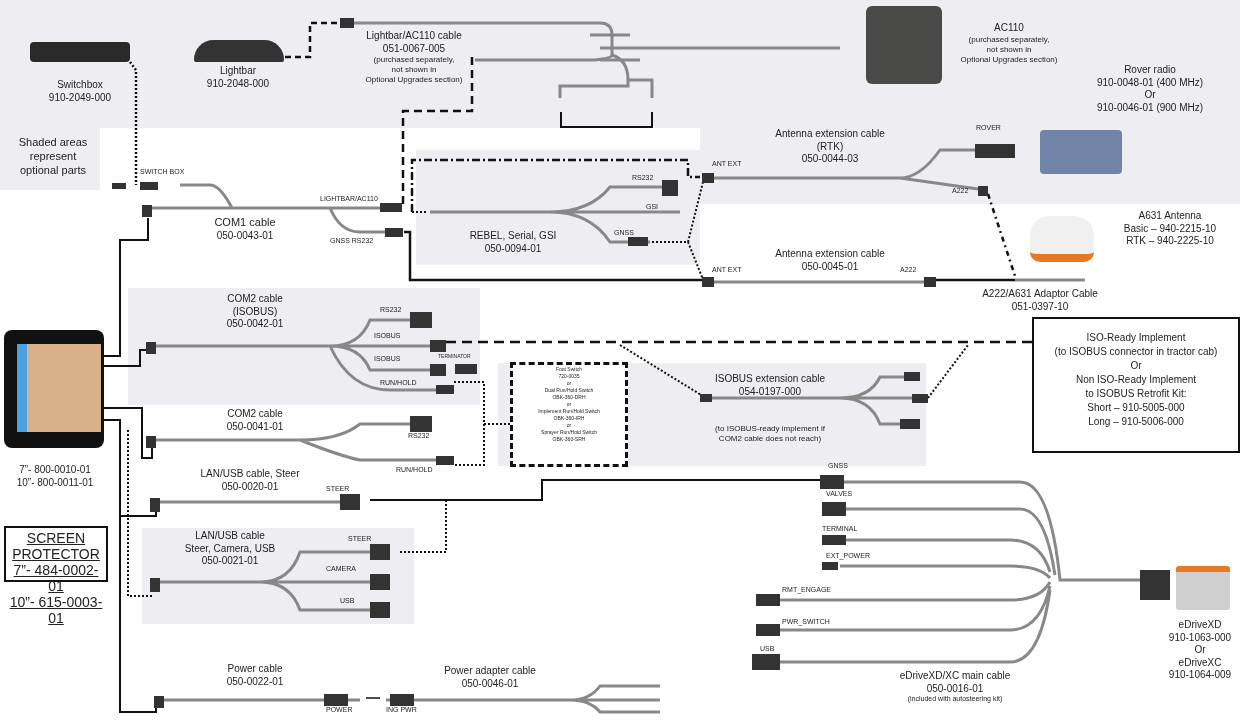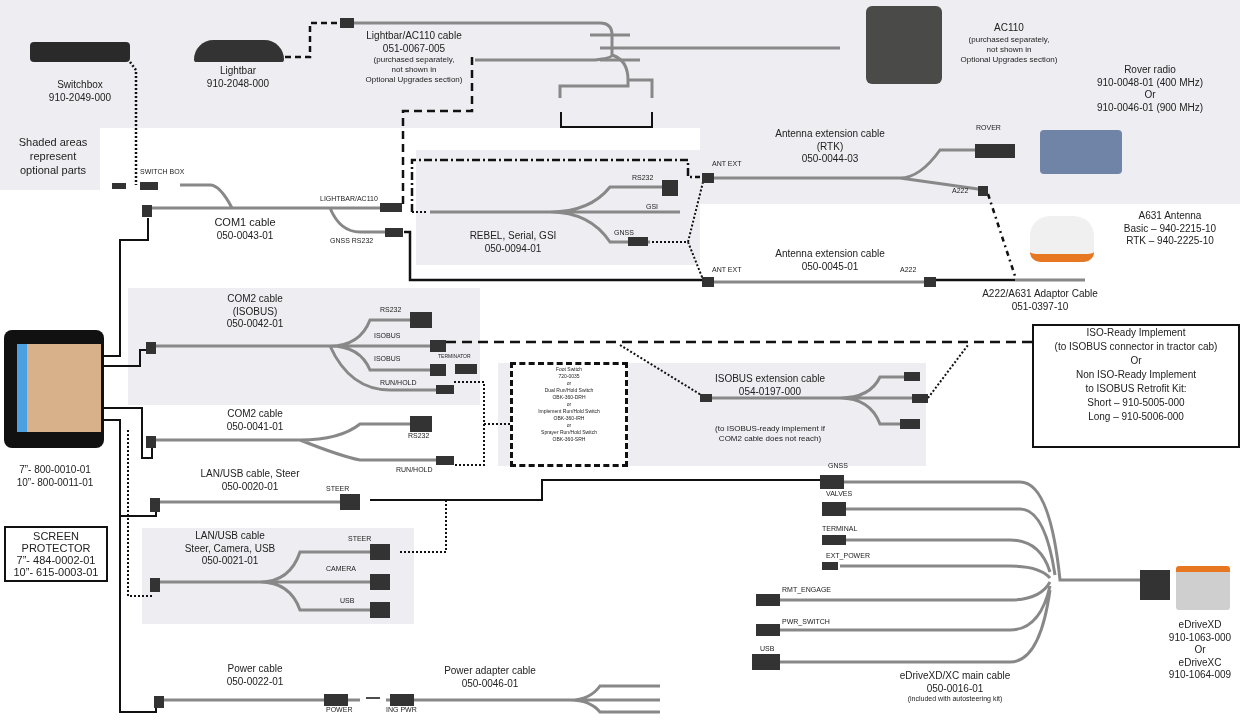--- a/index.html
+++ b/index.html
@@ -1,21 +1,21 @@
 <!DOCTYPE html>
 <html><head>
 <meta charset="utf-8">
 <style>
   html,body{margin:0;padding:0;background:#fff;}
   body{width:1240px;height:720px;position:relative;overflow:hidden;font-family:"Liberation Sans",sans-serif;color:#222;}
   .shade{position:absolute;background:#eeeef2;}
   .lbl{position:absolute;text-align:center;white-space:nowrap;color:#222;line-height:1.25;}
   .l11{font-size:11px;}
   .l10{font-size:10px;}
-  .l9{font-size:11px;}
+  .l9{font-size:14px;text-decoration:underline;}
   .l8{font-size:8px;}
   .l7{font-size:7px;}
   .l5{font-size:5px;}
   .box{position:absolute;border:2px solid #111;background:#fff;text-align:center;}
   .dbox{position:absolute;border:3px dashed #111;background:#fff;text-align:center;}
   .lines{position:absolute;left:0;top:0;}
   .dev{position:absolute;}
 </style>
 </head>
 <body>
@@ -264,21 +264,21 @@
 
 <div class="lbl l10" style="left:700px;top:373px;width:140px;">
   <div>ISOBUS extension cable</div>
   <div>054-0197-000</div>
 </div>
 <div class="lbl l8" style="left:700px;top:424px;width:140px;">
   <div>(to ISOBUS-ready implement if</div>
   <div>COM2 cable does not reach)</div>
 </div>
 
-<div class="box l10" style="left:1032px;top:324px;width:204px;height:120px;padding-top:0;line-height:1.4;">
+<div class="box l10" style="left:1032px;top:317px;width:204px;height:120px;padding-top:12px;line-height:1.4;">
   <div>ISO-Ready Implement</div>
   <div>(to ISOBUS connector in tractor cab)</div>
   <div>Or</div>
   <div>Non ISO-Ready Implement</div>
   <div>to ISOBUS Retrofit Kit:</div>
   <div>Short – 910-5005-000</div>
   <div>Long – 910-5006-000</div>
 </div>
 
 <div class="lbl l10" style="left:190px;top:468px;width:120px;">

